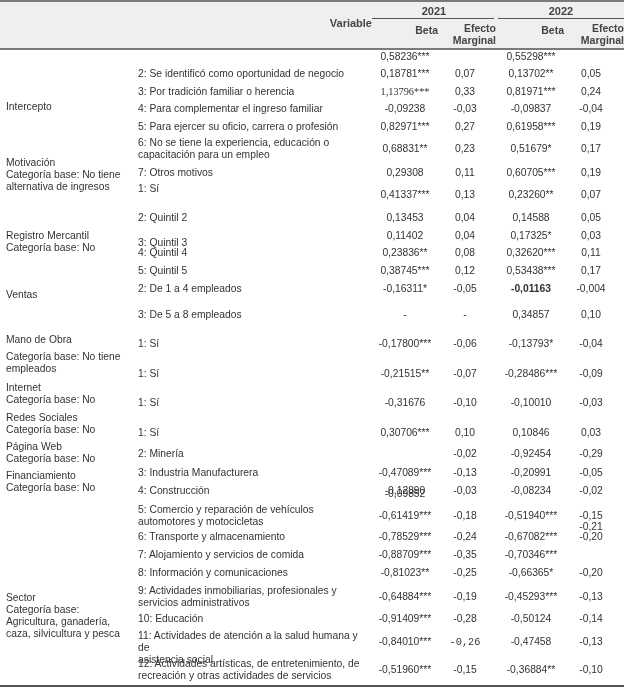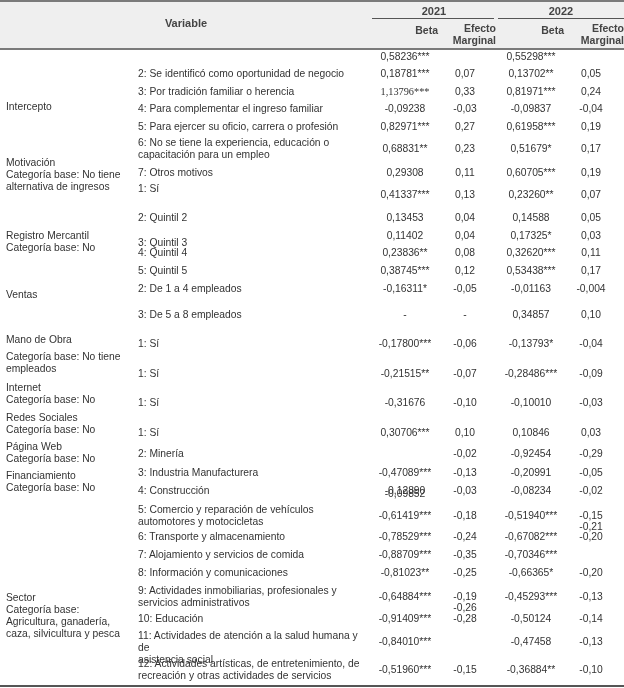--- a/index.html
+++ b/index.html
@@ -1,19 +1,19 @@
 <!DOCTYPE html>
 <html><head>
 <meta charset="utf-8">
 <style>
   html, body { margin: 0; padding: 0; background: #ffffff; }
   body { width: 624px; height: 688px; overflow: hidden; font-family: "Liberation Sans", sans-serif; color: #333; }
   .tbl { position: absolute; left: 0; top: 0; width: 624px; }
   .hdr { position: relative; height: 46px; background: #efefef; border-top: 2px solid #7a7a7a; border-bottom: 2px solid #7a7a7a; }
-  .hdr .var { position: absolute; left: 0; width: 372px; top: 15px; text-align: center; font-size: 11px; font-weight: bold; color: #444; }
+  .hdr .var { position: absolute; left: 0; width: 372px; top: 15px; text-align: right; font-size: 11px; font-weight: bold; color: #444; }
   .hdr .yr { position: absolute; top: 3px; font-size: 11px; font-weight: bold; color: #444; text-align: center; }
   .hdr .yr1 { left: 372px; width: 124px; }
   .hdr .yr2 { left: 498px; width: 126px; }
   .hdr .yrline { position: absolute; top: 16px; height: 1px; background: #555; }
   .hdr .l1 { left: 372px; width: 122px; }
   .hdr .l2 { left: 498px; width: 126px; }
   .hdr .sub { position: absolute; top: 20px; font-size: 10.5px; font-weight: bold; color: #444; text-align: right; line-height: 12px; }
   .s1 { left: 372px; width: 66px; top: 22px !important; }
   .s2 { left: 438px; width: 58px; }
   .s3 { left: 498px; width: 66px; top: 22px !important; }
@@ -125,21 +125,21 @@
         <div class="cell cat" style="top: 265px;">5: Quintil 5</div>
         <div class="cell b1" style="top: 265px;">0,38745***</div>
         <div class="cell m1" style="top: 265px;">0,12</div>
         <div class="cell b2" style="top: 265px;">0,53438***</div>
         <div class="cell m2" style="top: 265px;">0,17</div>
       </div>
       <div class="row" style="top: 0px;">
         <div class="cell cat" style="top: 283px;">2: De 1 a 4 empleados</div>
         <div class="cell b1" style="top: 283px; text-align: center;">-0,16311*</div>
         <div class="cell m1" style="top: 283px;">-0,05</div>
-        <div class="cell b2" style="top: 283px;">-0,01163</div>
+        <div class="cell b2" style="top: 283px; font-weight: bold;">-0,01163</div>
         <div class="cell m2" style="top: 283px;">-0,004</div>
       </div>
       <div class="row" style="top: 0px;">
         <div class="cell cat" style="top: 309px;">3: De 5 a 8 empleados</div>
         <div class="cell b1" style="top: 309px;">-</div>
         <div class="cell m1" style="top: 309px;">-</div>
         <div class="cell b2" style="top: 309px;">0,34857</div>
         <div class="cell m2" style="top: 309px;">0,10</div>
       </div>
       <div class="row" style="top: 0px;">
@@ -229,21 +229,21 @@
       <div class="row" style="top: 0px;">
         <div class="cell cat" style="top: 613px;">10: Educación</div>
         <div class="cell b1" style="top: 613px;">-0,91409***</div>
         <div class="cell m1" style="top: 613px;">-0,28</div>
         <div class="cell b2" style="top: 613px;">-0,50124</div>
         <div class="cell m2" style="top: 613px;">-0,14</div>
       </div>
       <div class="row" style="top: 0px;">
         <div class="cell cat" style="top: 630px;">11: Actividades de atención a la salud humana y de<br>asistencia social</div>
         <div class="cell b1" style="top: 636px;">-0,84010***</div>
-        <div class="cell m1" style="top: 602px;">-0,26</div>
+        <div class="cell m1" style="top: 636px; font-family: Liberation Mono, monospace;">-0,26</div>
         <div class="cell b2" style="top: 636px;">-0,47458</div>
         <div class="cell m2" style="top: 636px;">-0,13</div>
       </div>
       <div class="row" style="top: 0px;">
         <div class="cell cat" style="top: 658px;">12: Actividades artísticas, de entretenimiento, de<br>recreación y otras actividades de servicios</div>
         <div class="cell b1" style="top: 664px;">-0,51960***</div>
         <div class="cell m1" style="top: 664px;">-0,15</div>
         <div class="cell b2" style="top: 664px;">-0,36884**</div>
         <div class="cell m2" style="top: 664px;">-0,10</div>
       </div>

